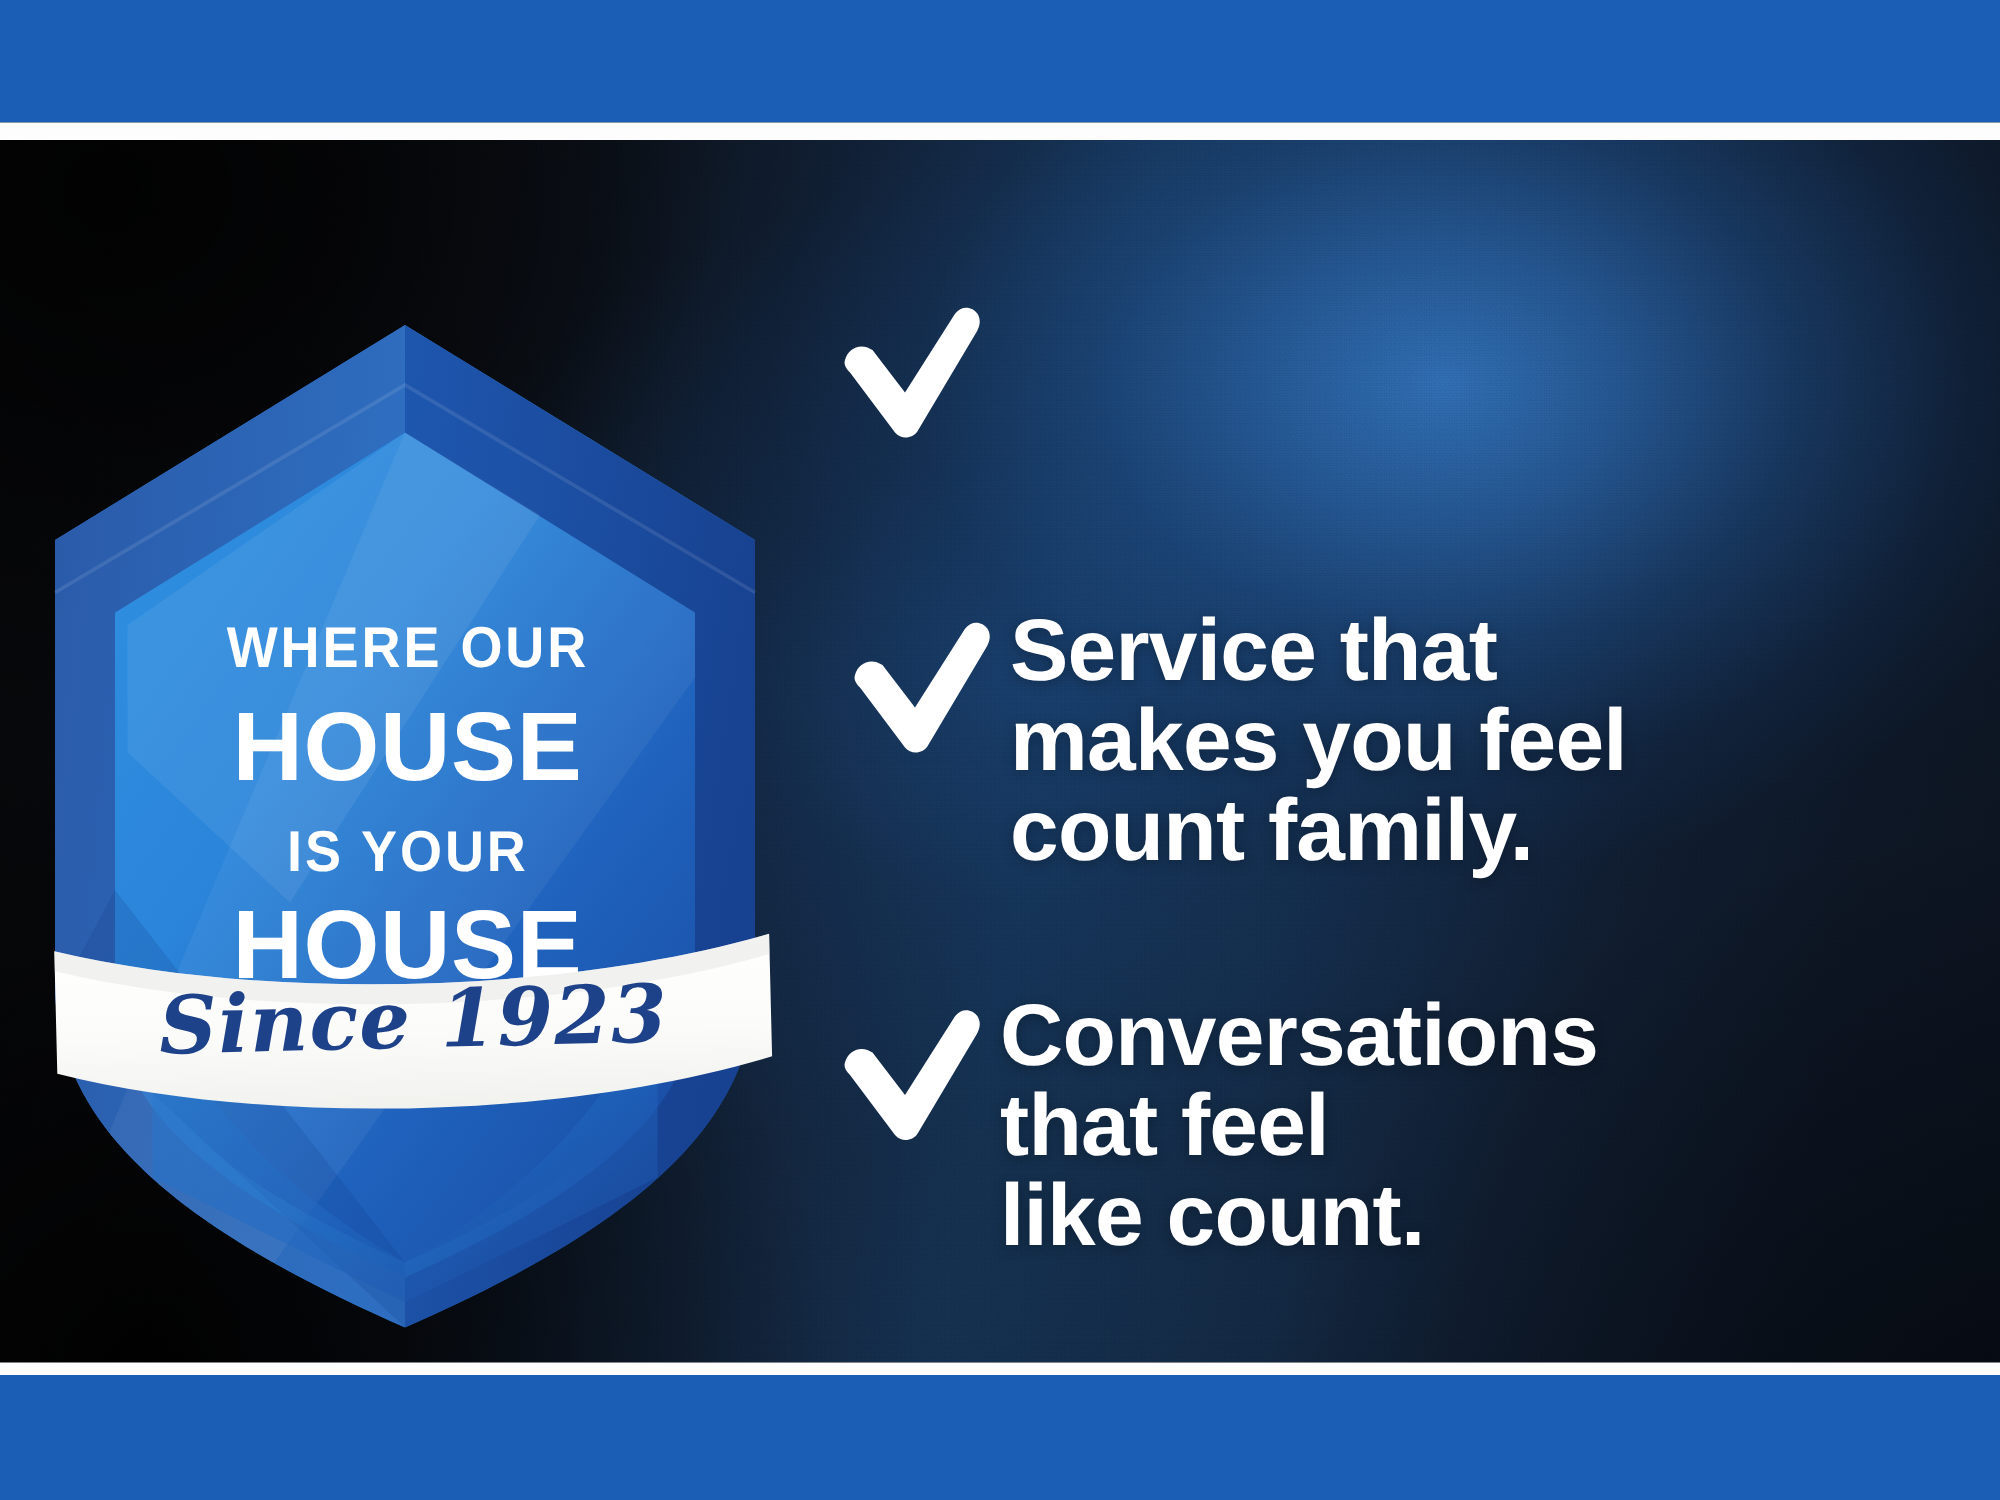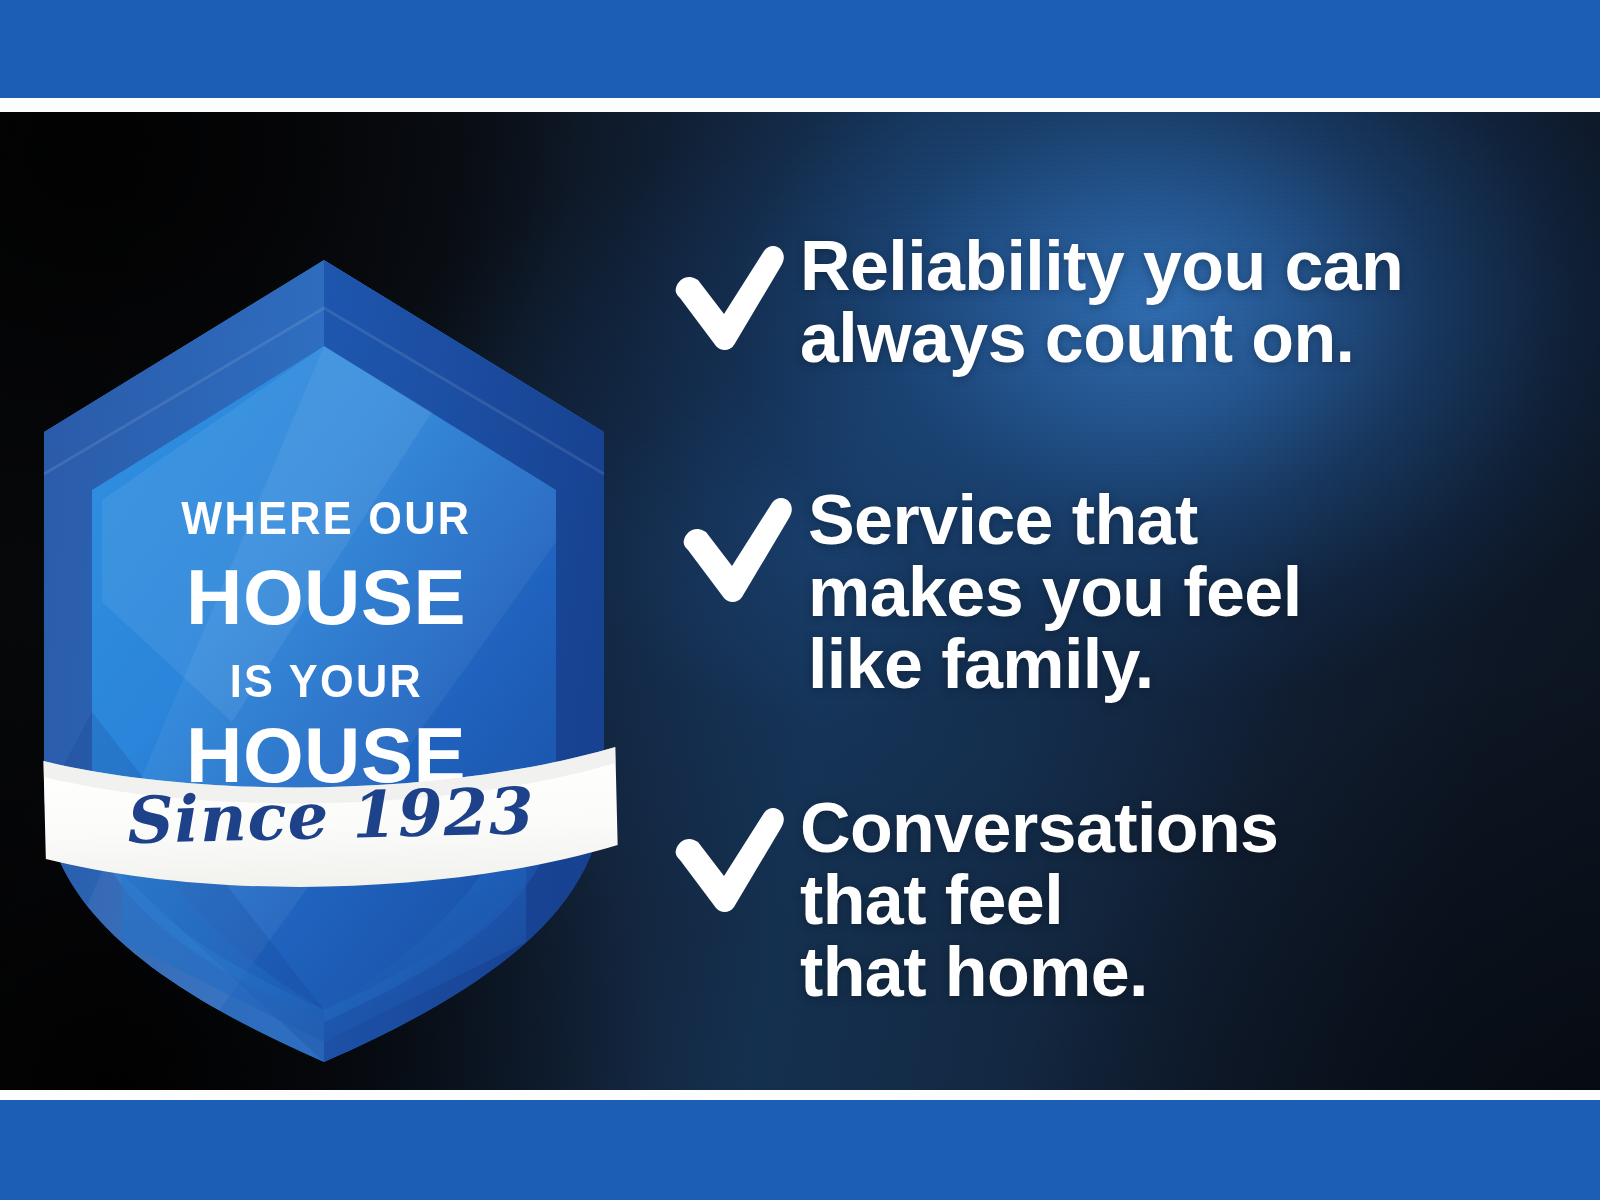--- a/index.html
+++ b/index.html
@@ -243,48 +243,46 @@
     <div id="bullets">
 
       <div class="bullet" id="b1">
         <div class="tickwrap">
           <svg width="118" height="108" viewBox="0 0 118 108" xmlns="http://www.w3.org/2000/svg">
             <path d="M4 44 C6 36 14 31 22 34 L26 36 L52 70
                      L92 7 C97 0 106 1 110 7 C113 12 112 17 109 22
                      L62 101 C58 107 49 108 44 102 L8 54 C4 50 3 47 4 44 Z" fill="#ffffff"></path>
           </svg>
         </div>
-        <div class="copy">Reliability you can
-always count on.</div>
       </div>
 
       <div class="bullet" id="b2">
         <div class="tickwrap">
           <svg width="118" height="108" viewBox="0 0 118 108" xmlns="http://www.w3.org/2000/svg">
             <path d="M4 44 C6 36 14 31 22 34 L26 36 L52 70
                      L92 7 C97 0 106 1 110 7 C113 12 112 17 109 22
                      L62 101 C58 107 49 108 44 102 L8 54 C4 50 3 47 4 44 Z" fill="#ffffff"></path>
           </svg>
         </div>
         <div class="copy">Service that
 makes you feel
-like family.</div>
+count family.</div>
       </div>
 
       <div class="bullet" id="b3">
         <div class="tickwrap">
           <svg width="118" height="108" viewBox="0 0 118 108" xmlns="http://www.w3.org/2000/svg">
             <path d="M4 44 C6 36 14 31 22 34 L26 36 L52 70
                      L92 7 C97 0 106 1 110 7 C113 12 112 17 109 22
                      L62 101 C58 107 49 108 44 102 L8 54 C4 50 3 47 4 44 Z" fill="#ffffff"></path>
           </svg>
         </div>
         <div class="copy">Conversations
 that feel
-that home.</div>
+like count.</div>
       </div>
 
     </div>
   </div>
 
   <div class="gap bottom"></div>
   <div class="bar bottom"></div>
 
 </div>
 

